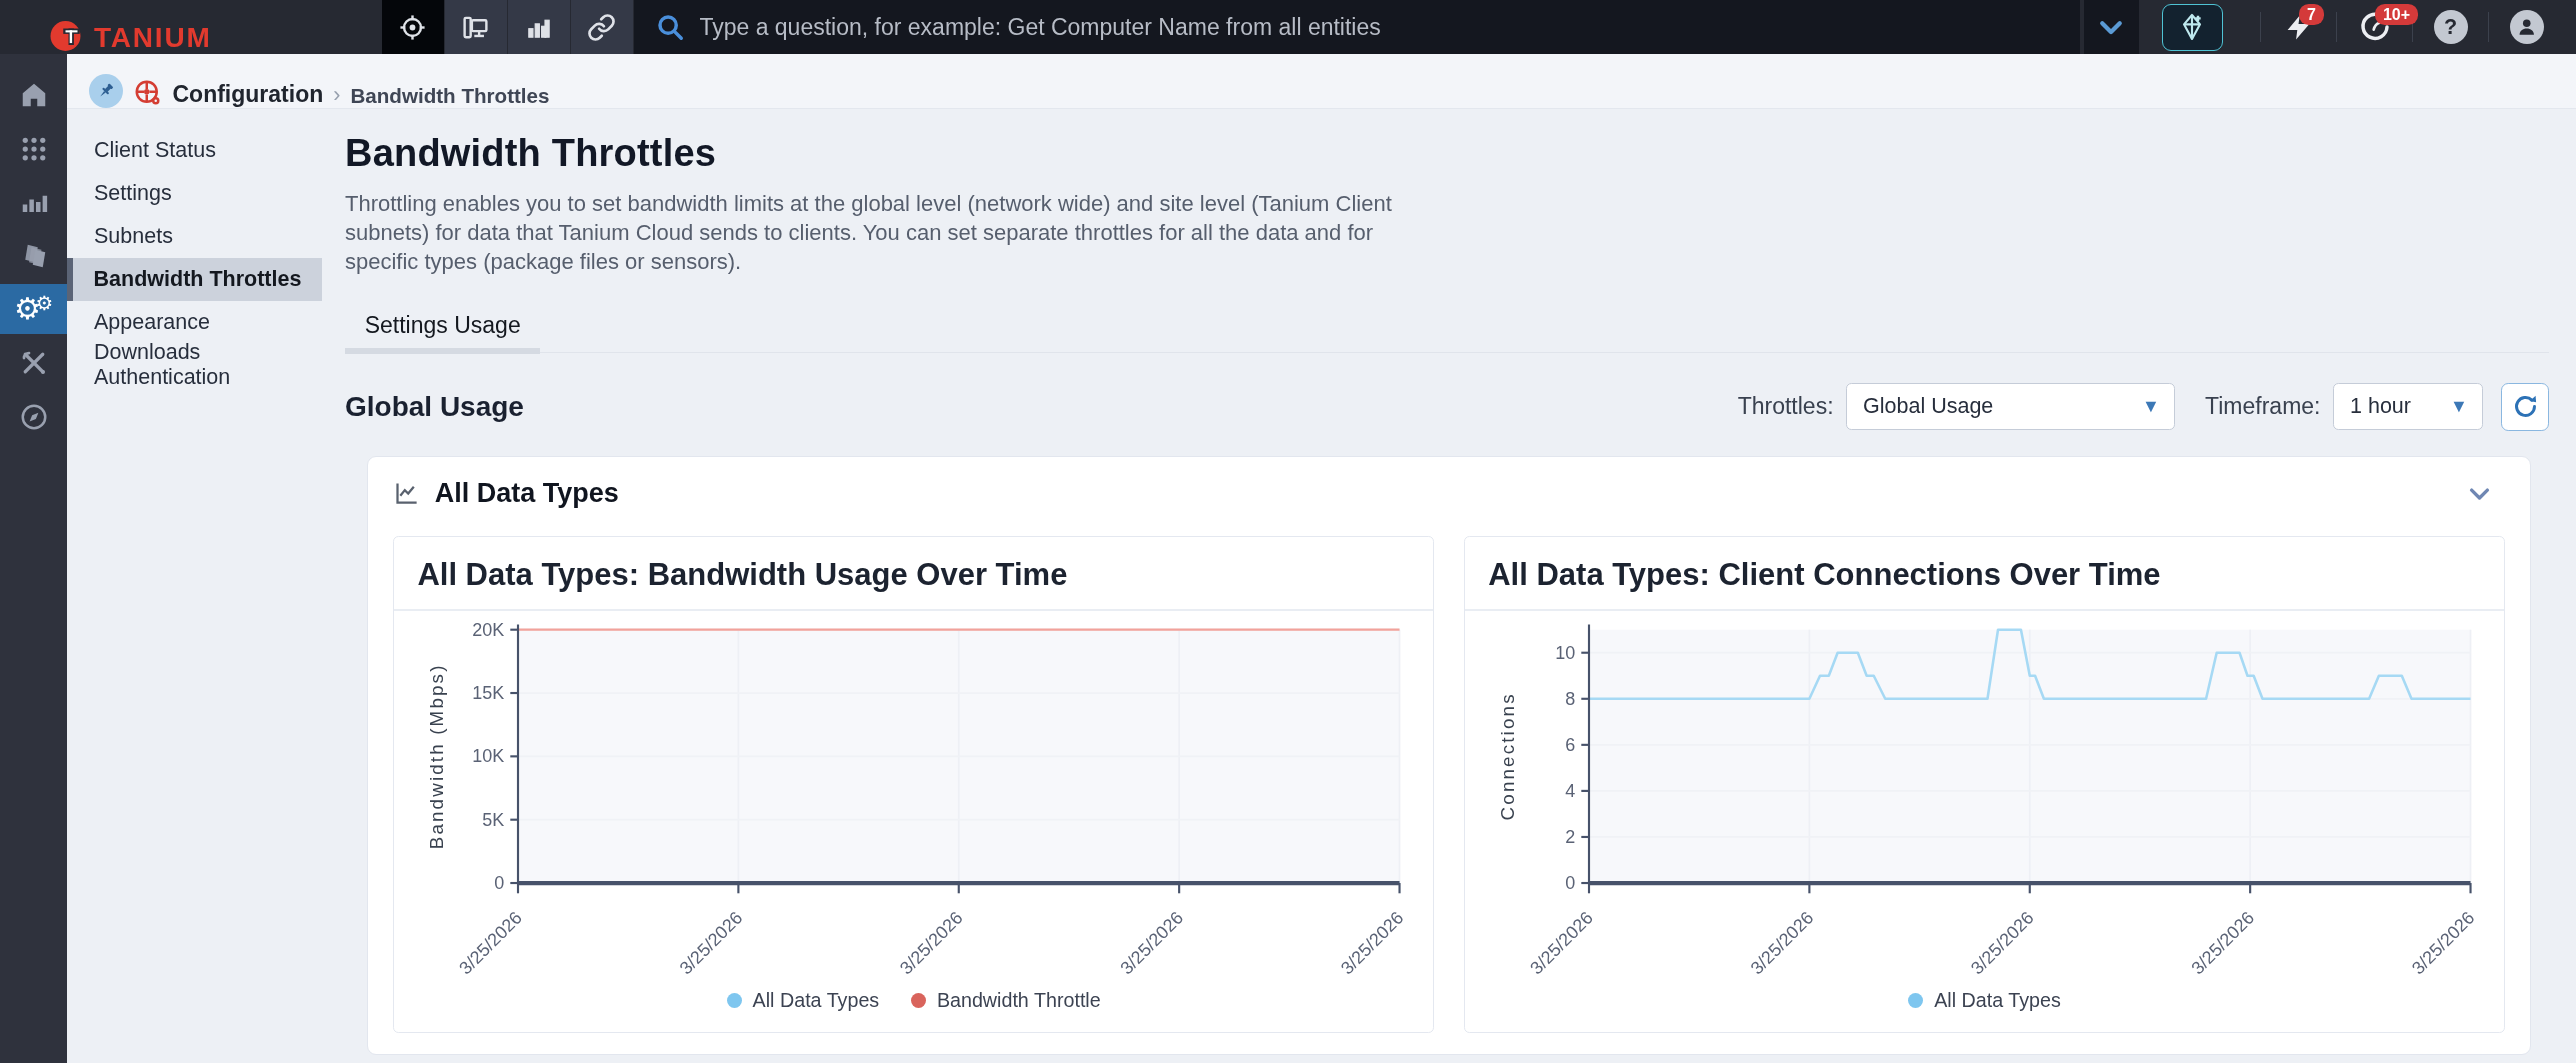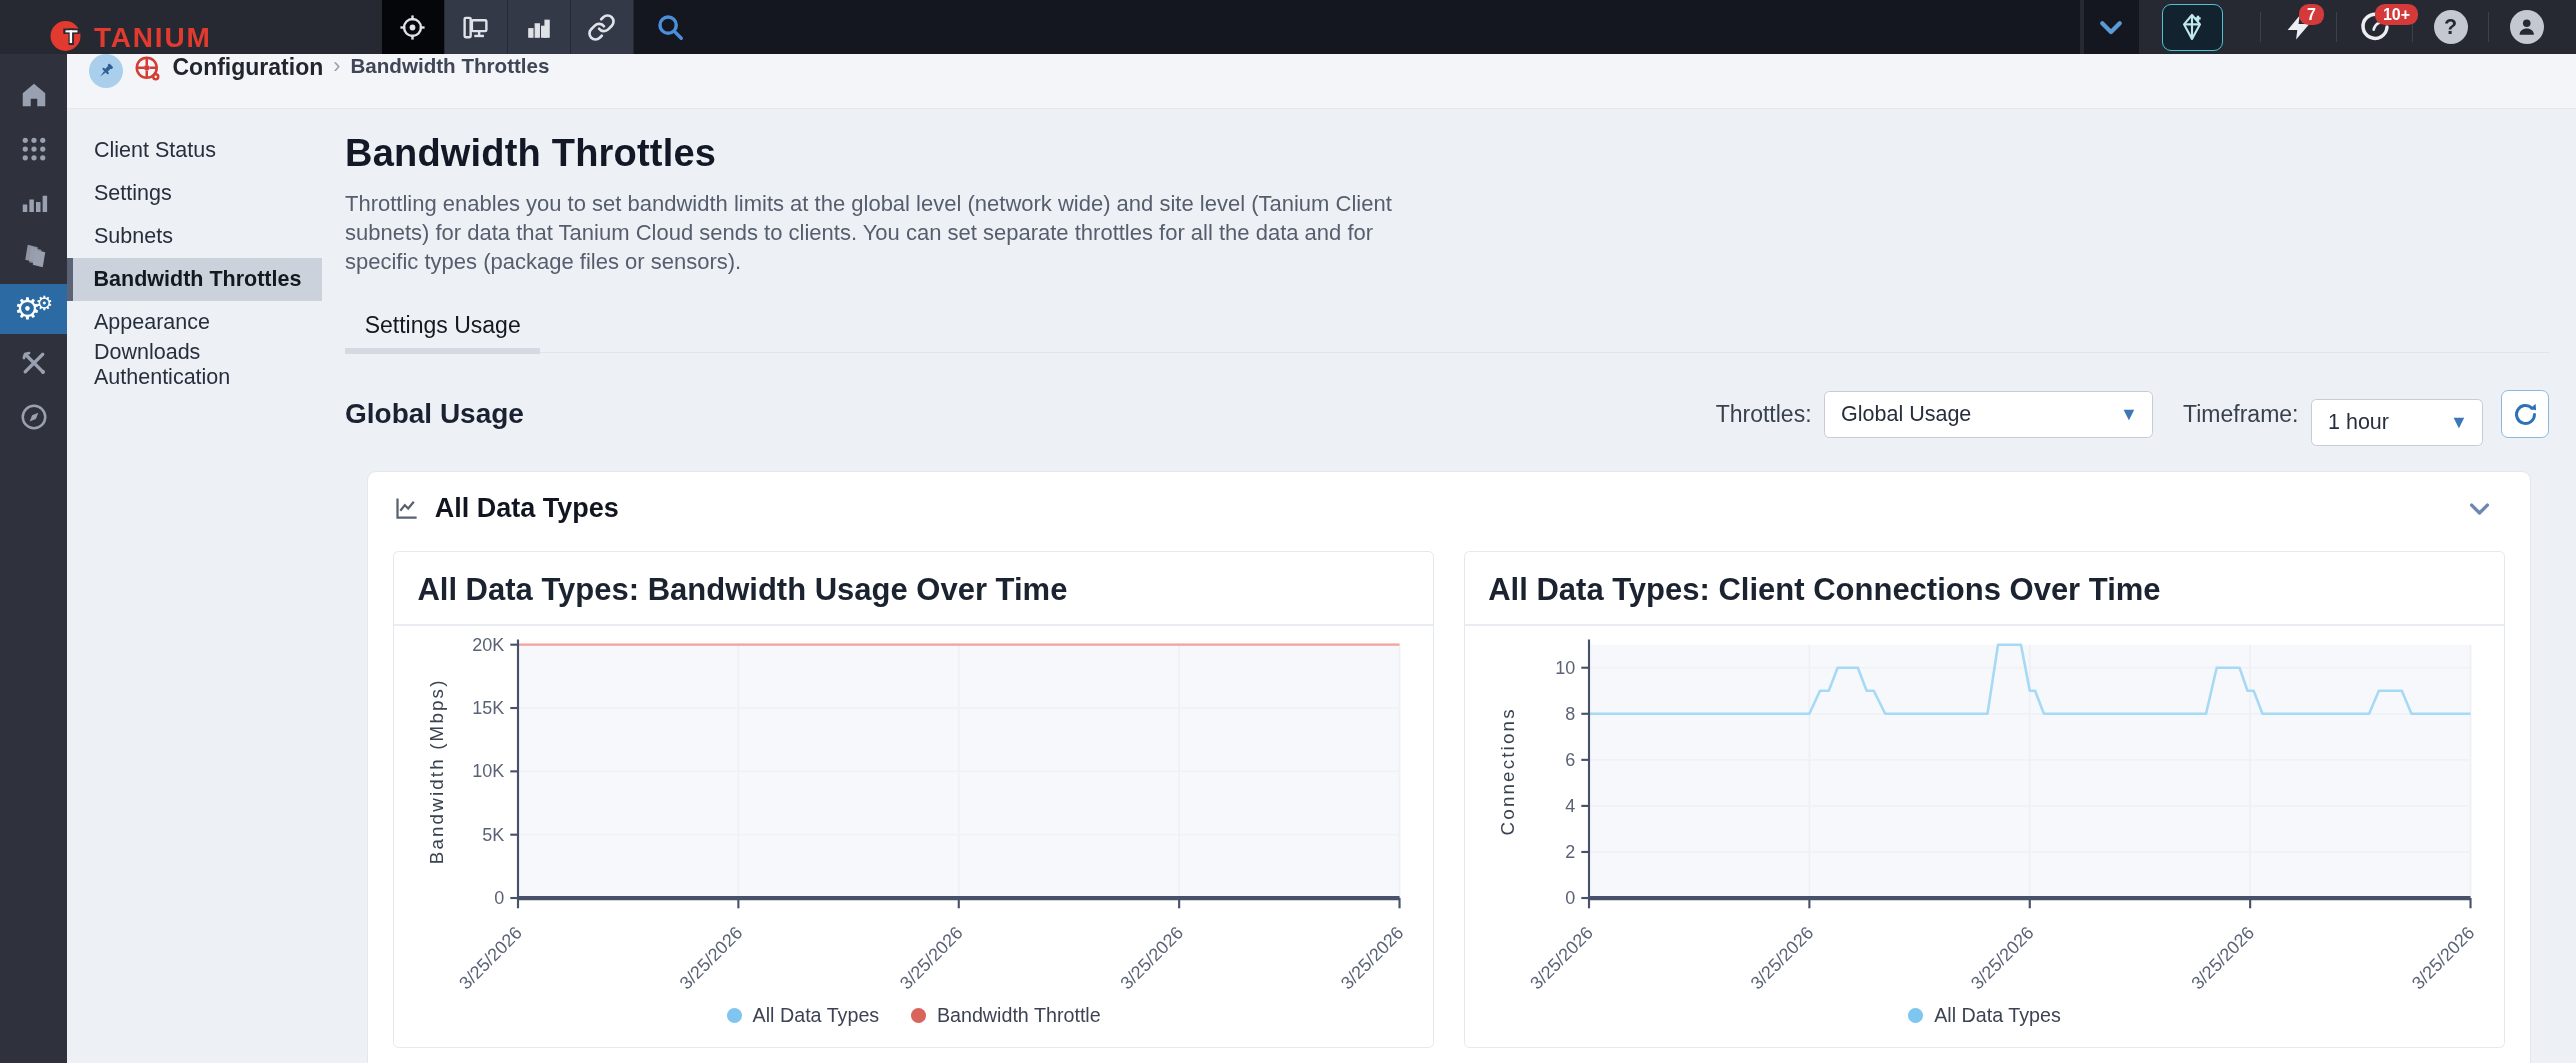--- a/index.html
+++ b/index.html
@@ -30,21 +30,21 @@
   .rail { width:67px; background:#2f323d; display:flex; flex-direction:column; align-items:stretch; padding-top:16px; }
   .rail-item { height:50px; display:flex; align-items:center; justify-content:center; cursor:pointer; margin-bottom:3.6px; }
   .rail-item svg { stroke:#99a0af; fill:none; }
   .rail-item .fillic { fill:#99a0af; stroke:none; }
   .rail-item.active { background:#2b6aa3; }
   .gear-glyph { color:#99a0af; font-size:30px; line-height:1; }
   .rail-item.active .gear-glyph { color:#fff; }
   .gear-sm { font-size:19.7px; vertical-align:top; margin-left:-5.4px; }
 
   .content { flex:1; display:flex; flex-direction:column; }
-  .crumbbar { height:55px; background:#f3f5f9; display:flex; align-items:flex-start; padding:0 21.5px; gap:10px; border-bottom:0.9px solid #e3e7ee; }
+  .crumbbar { height:55px; background:#f3f5f9; display:flex; align-items:flex-end; padding:0 21.5px; gap:10px; border-bottom:0.9px solid #e3e7ee; }
   .pin-circ { width:34px; height:34px; border-radius:50%; background:#a9cfec; display:flex; align-items:center; justify-content:center; cursor:pointer; }
   .crumb-module { font-size:23px; font-weight:700; color:#20252e; cursor:pointer; }
   .crumb-sep { color:#97a0ae; font-size:21.5px; }
   .crumb-page { font-size:20.6px; font-weight:600; color:#3f4655; }
 
   .body-row { flex:1; display:flex; min-height:0; }
   .sidebar { width:269px; padding-top:19.7px; }
   .side-item { height:43px; display:flex; align-items:center; padding-left:27px; font-size:21.5px; color:#272e3c; cursor:pointer; margin-right:14.3px; }
   .side-item.active { background:#ccd2dc; border-left:6.3px solid #5b6476; padding-left:20.6px; font-weight:700; color:#14181f; }
 
@@ -56,21 +56,21 @@
   .tab.active { color:#14181f; }
   .tab.active::after { content:""; position:absolute; left:0; right:0; bottom:-1.8px; height:5.4px; background:#d5dae2; }
 
   .toolbar { margin-top:30px; display:flex; align-items:center; }
   .h2 { font-size:28px; font-weight:700; color:#1a2130; }
   .toolbar .spacer { flex:1; }
   .ctl-label { font-size:23px; font-weight:400; color:#39414f; margin-right:12.5px; }
   .select { background:#fff; border:1.8px solid #c5ccd8; border-radius:5.4px; height:47px; display:flex; align-items:center; padding:0 14.3px 0 16px; font-size:21.5px; color:#272e3c; cursor:pointer; }
   .select .caret { margin-left:auto; color:#3c78b6; font-size:18px; padding-left:18px; }
   .sel-throttles { width:329px; margin-right:30px; }
-  .sel-timeframe { width:172px;margin-top:16px; }
+  .sel-timeframe { width:150px; }
   .refresh-btn { width:48px; height:48px; margin-left:18px; border:1.8px solid #8ab7e0; border-radius:7.2px; background:#fff; display:flex; align-items:center; justify-content:center; cursor:pointer; }
 
   .card { margin:25px 18px 0 22.4px; background:#fff; border:1.8px solid #e2e6ee; border-radius:9px; padding:21.5px 25px; }
   .card-head { display:flex; align-items:center; gap:14.3px; cursor:pointer; }
   .card-title { font-size:27px; font-weight:800; color:#10151f; }
   .card-head .chev { margin-left:auto; margin-right:12.5px; }
 
   .charts-row { display:flex; gap:30px; margin-top:27px; }
   .panel { flex:1; border:1.8px solid #e4e8f0; border-radius:5.4px; padding:19.7px 23px 12.5px; min-width:0; }
   .panel-title { font-size:31px; font-weight:700; color:#1c2330; }
@@ -127,20 +127,21 @@
         <path d="M10 13a5 5 0 0 0 7.54.54l3-3a5 5 0 0 0-7.07-7.07l-1.72 1.71"></path>
         <path d="M14 11a5 5 0 0 0-7.54-.54l-3 3a5 5 0 0 0 7.07 7.07l1.71-1.71"></path>
       </svg>
     </div>
   </div>
   <div class="searchbox">
     <svg width="30" height="30" viewBox="0 0 24 24" fill="none" stroke="#4a8fdb" stroke-width="2.8" stroke-linecap="round">
       <circle cx="10.5" cy="10.5" r="6.5"></circle>
         <line x1="15.5" y1="15.5" x2="21" y2="21"></line>
     </svg>
+    <input value="" placeholder="Type a question, for example: Get Computer Name from all entities" style="">
   </div>
   <div class="search-caret">
     <svg width="30" height="30" viewBox="0 0 24 24" fill="none" stroke="#5b9bd5" stroke-width="3.4" stroke-linecap="round" stroke-linejoin="round">
         <polyline points="5 9 12 16 19 9"></polyline>
       </svg>
   </div>
   <div class="top-right">
     <div class="ai-btn">
       <svg width="32" height="32" viewBox="0 0 24 24" fill="none" stroke="#bfe9ee" stroke-width="1.6" stroke-linejoin="round">
         <path d="M12 3 L18 10 L12 21 L6 10 Z"></path>

